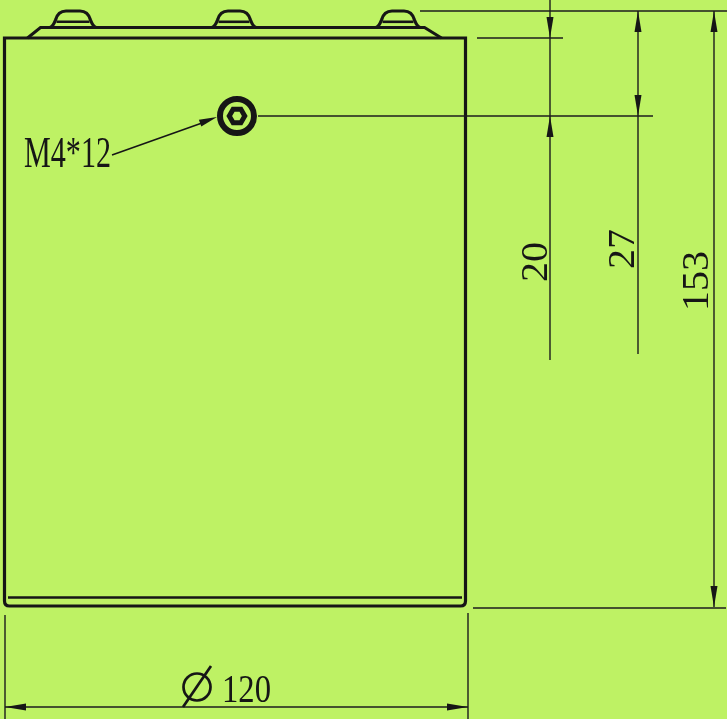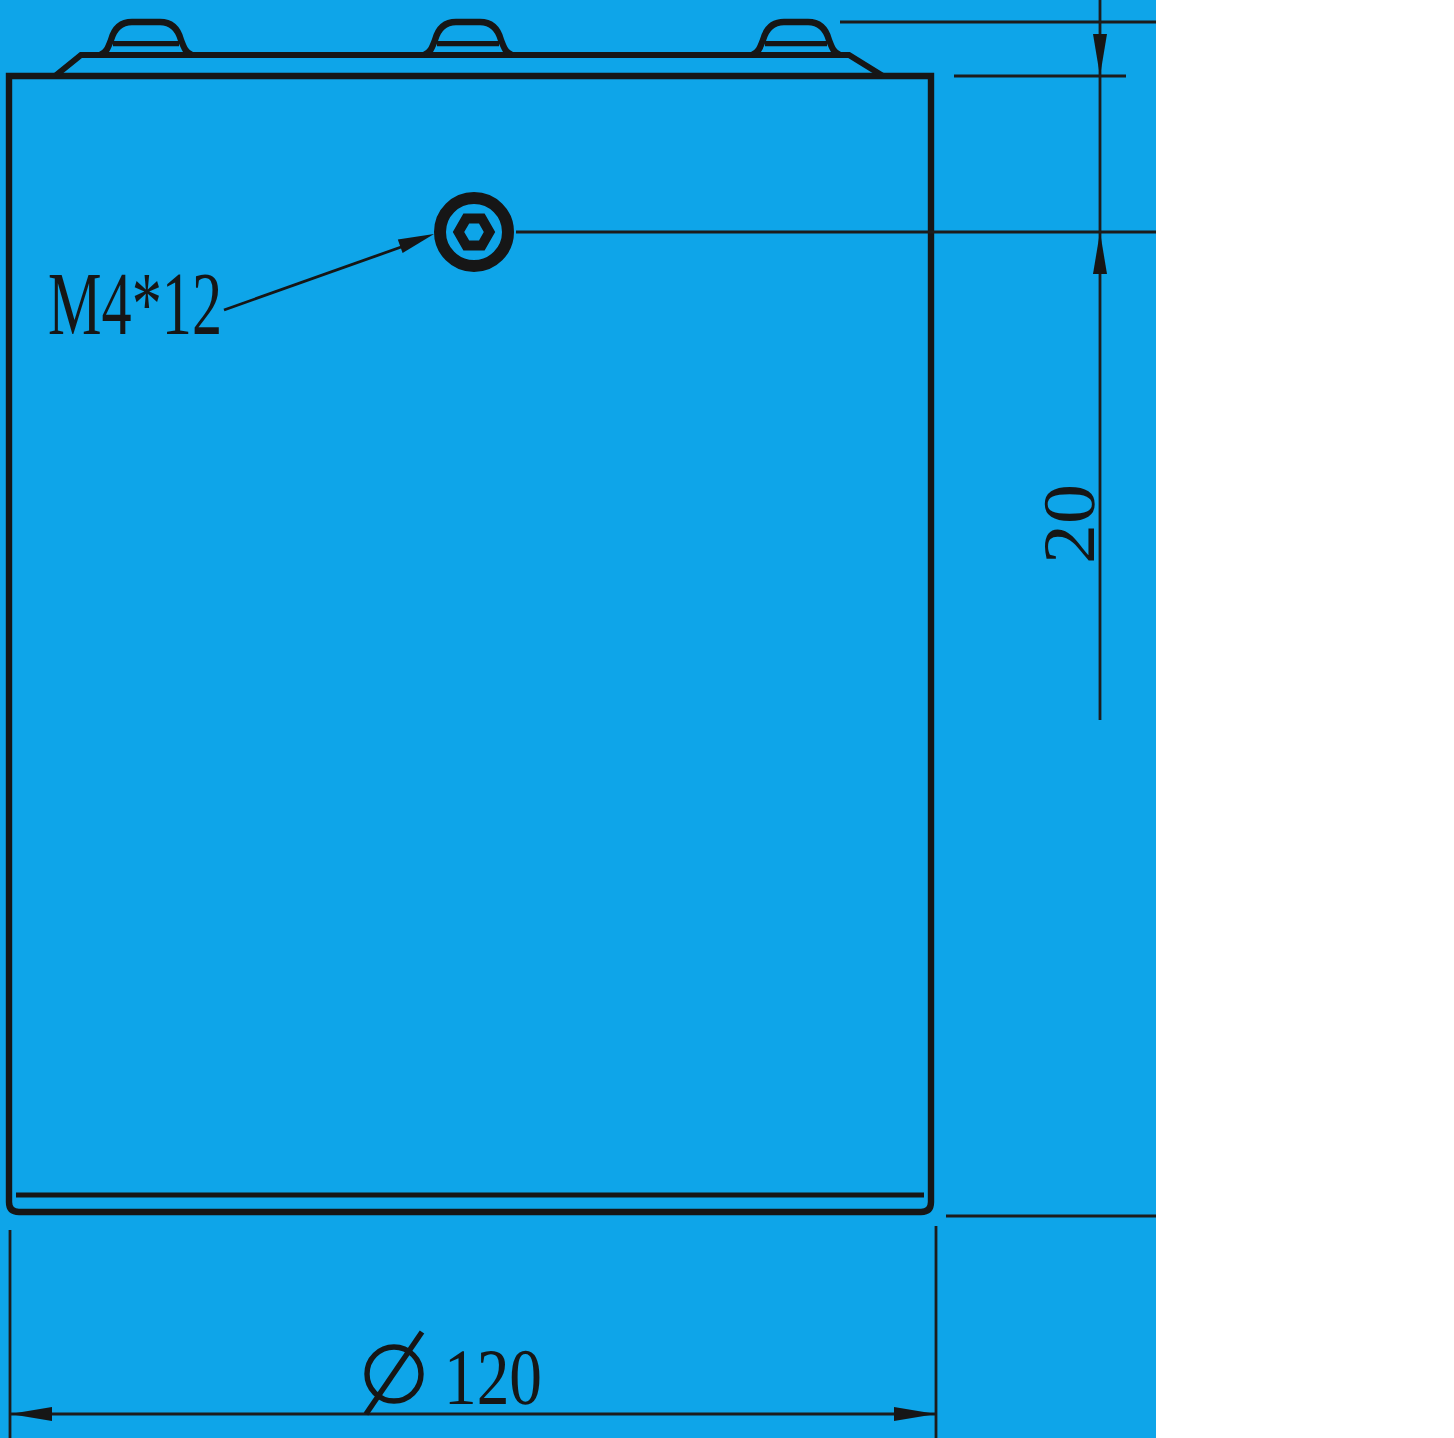--- a/index.html
+++ b/index.html
@@ -2,23 +2,23 @@
 <html><head>
 <meta charset="utf-8">
 <style>
   html, body { margin: 0; padding: 0; }
   body {
     font-family: "Liberation Serif", "DejaVu Serif", serif;
     background: #ffffff;
   }
   .drawing-wrap {
     position: relative;
-    width: 578px;
+    width: 727px;
     height: 719px;
-    background: #0ea5e9;
+    background: #bef264;
     overflow: hidden;
   }
   svg { display: block; }
   text {
     font-family: "Liberation Serif", "DejaVu Serif", serif;
     fill: #161616;
   }
   .dim-text  { font-size: 37px; }
   .dia-text  { font-size: 40px; }
   .callout-text { font-size: 45px; }

